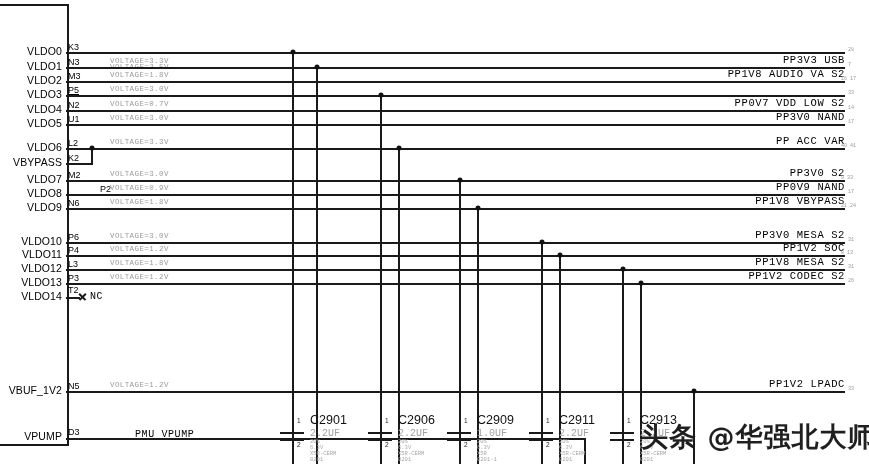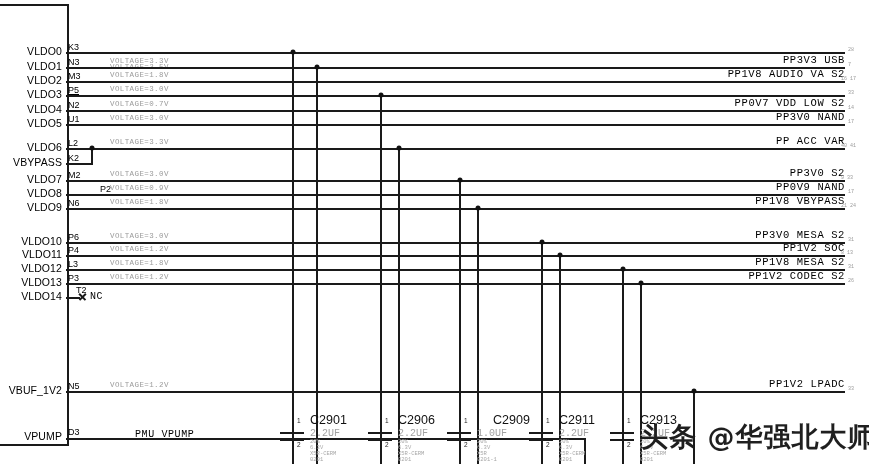--- a/index.html
+++ b/index.html
@@ -158,21 +158,21 @@
   <div class="netnum" style="left:848px;top:264px;">31</div>
 
   <div class="pinname" style="left:-4px;top:277px;width:66px;">VLDO13</div>
   <div class="pinnum" style="left:68px;top:273px;">P3</div>
   <div class="hline" style="left:66px;top:283px;width:779px;"></div>
   <div class="volt" style="left:110px;top:273px;">VOLTAGE=1.2V</div>
   <div class="net" style="left:545px;top:271px;width:300px;">PP1V2 CODEC S2</div>
   <div class="netnum" style="left:848px;top:278px;">26</div>
 
   <div class="pinname" style="left:-4px;top:291px;width:66px;">VLDO14</div>
-  <div class="pinnum" style="left:68px;top:285px;padding-left:8px;">T2</div>
+  <div class="pinnum" style="left:68px;top:285px;">T2</div>
   <div class="hline" style="left:66px;top:297px;width:14px;"></div>
   <div class="ncx" style="left:78px;top:292px;"></div>
   <div class="plain" style="left:90px;top:291px;">NC</div>
 
   <div class="pinname" style="left:-8px;top:385px;width:70px;">VBUF_1V2</div>
   <div class="pinnum" style="left:68px;top:381px;">N5</div>
   <div class="hline" style="left:66px;top:391px;width:779px;"></div>
   <div class="volt" style="left:110px;top:381px;">VOLTAGE=1.2V</div>
   <div class="net" style="left:545px;top:379px;width:300px;">PP1V2 LPADC</div>
   <div class="netnum" style="left:848px;top:386px;">33</div>
@@ -240,21 +240,21 @@
     <div class="capspec" style="left:18px;top:35px;">6.3V</div>
     <div class="capspec" style="left:18px;top:41px;">X5R-CERM</div>
     <div class="capspec" style="left:18px;top:47px;">0201</div>
   </div>
 
   <div class="capgroup" style="left:459px;top:410px;">
     <div class="capplate" style="left:-12px;top:22px;"></div>
     <div class="capplate" style="left:-12px;top:29px;"></div>
     <div class="capnum" style="left:5px;top:7px;">1</div>
     <div class="capnum" style="left:5px;top:31px;">2</div>
-    <div class="capref" style="left:18px;top:4px;margin-left:16px;">C2909</div>
+    <div class="capref" style="left:18px;top:4px;">C2909</div>
     <div class="capval" style="left:18px;top:18px;">1.0UF</div>
     <div class="capspec" style="left:18px;top:29px;">20%</div>
     <div class="capspec" style="left:18px;top:35px;">6.3V</div>
     <div class="capspec" style="left:18px;top:41px;">X5R</div>
     <div class="capspec" style="left:18px;top:47px;">0201-1</div>
   </div>
 
   <div class="capgroup" style="left:541px;top:410px;">
     <div class="capplate" style="left:-12px;top:22px;"></div>
     <div class="capplate" style="left:-12px;top:29px;"></div>

